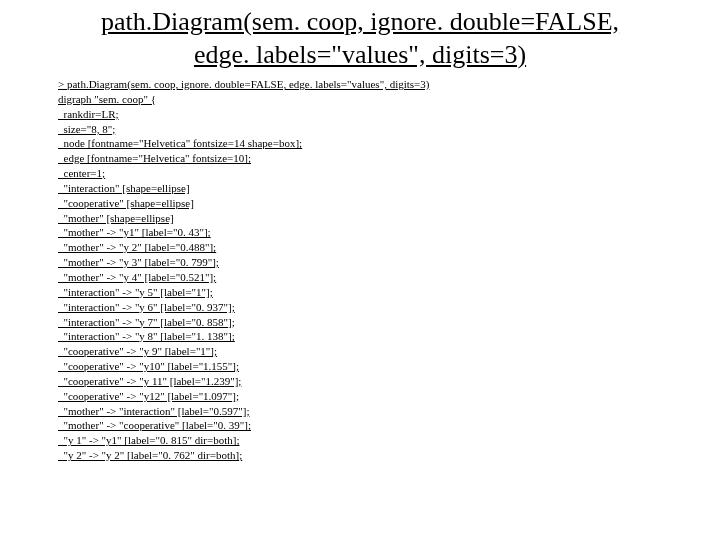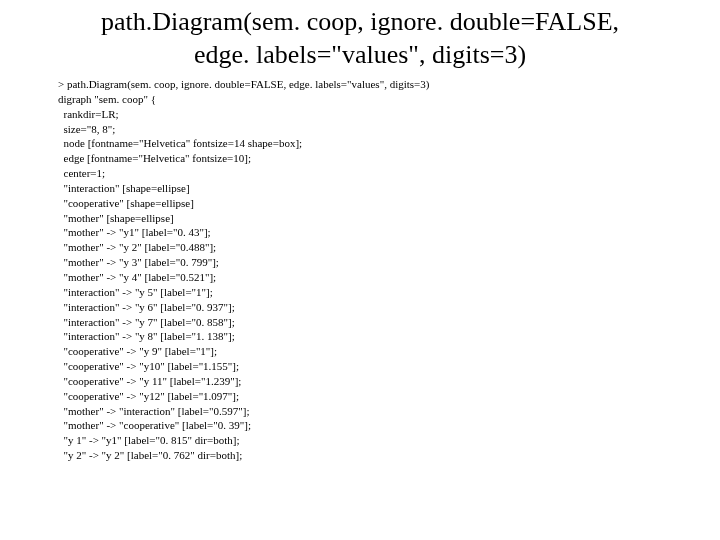--- a/index.html
+++ b/index.html
@@ -10,20 +10,21 @@
     background: #fff;
     font-family: "Times New Roman", Times, serif;
     color: #000;
     overflow: hidden;
   }
   .slide {
     width: 720px;
     height: 496px;
     position: relative;
     box-sizing: border-box;
+    text-decoration: underline;
   }
   .title {
     text-align: center;
     font-size: 26px;
     line-height: 1.25;
     padding: 6px 40px 4px 40px;
   }
   .code {
     font-family: "Times New Roman", Times, serif;
     font-size: 11px;

